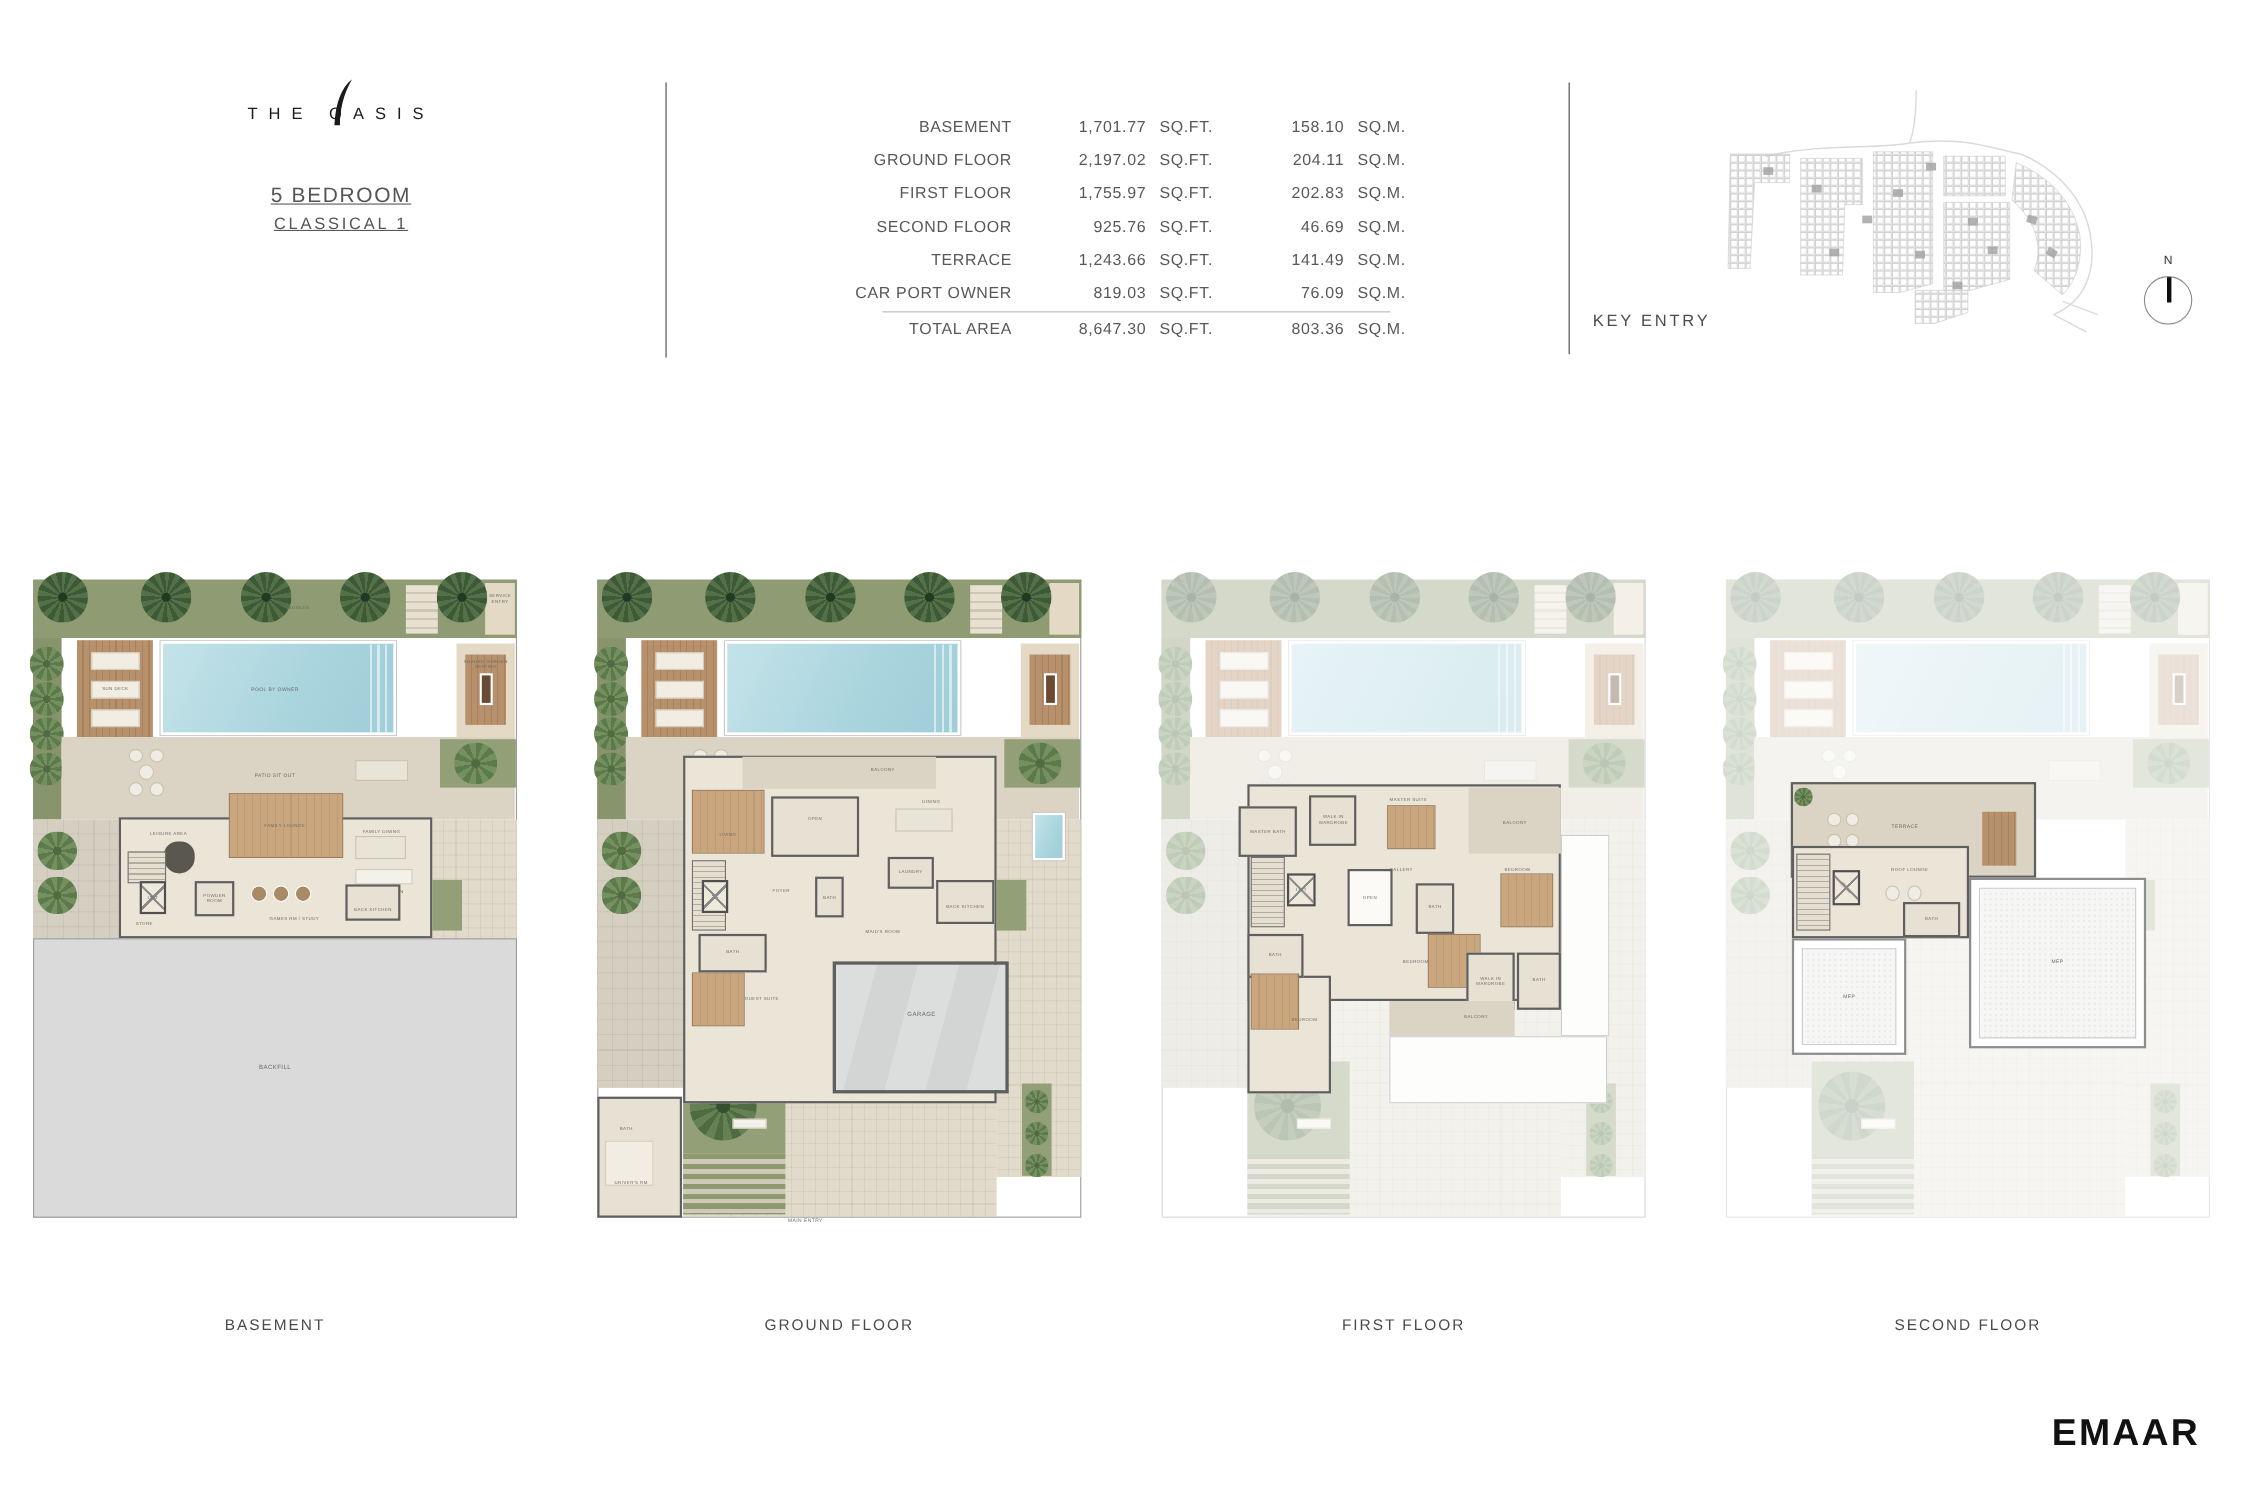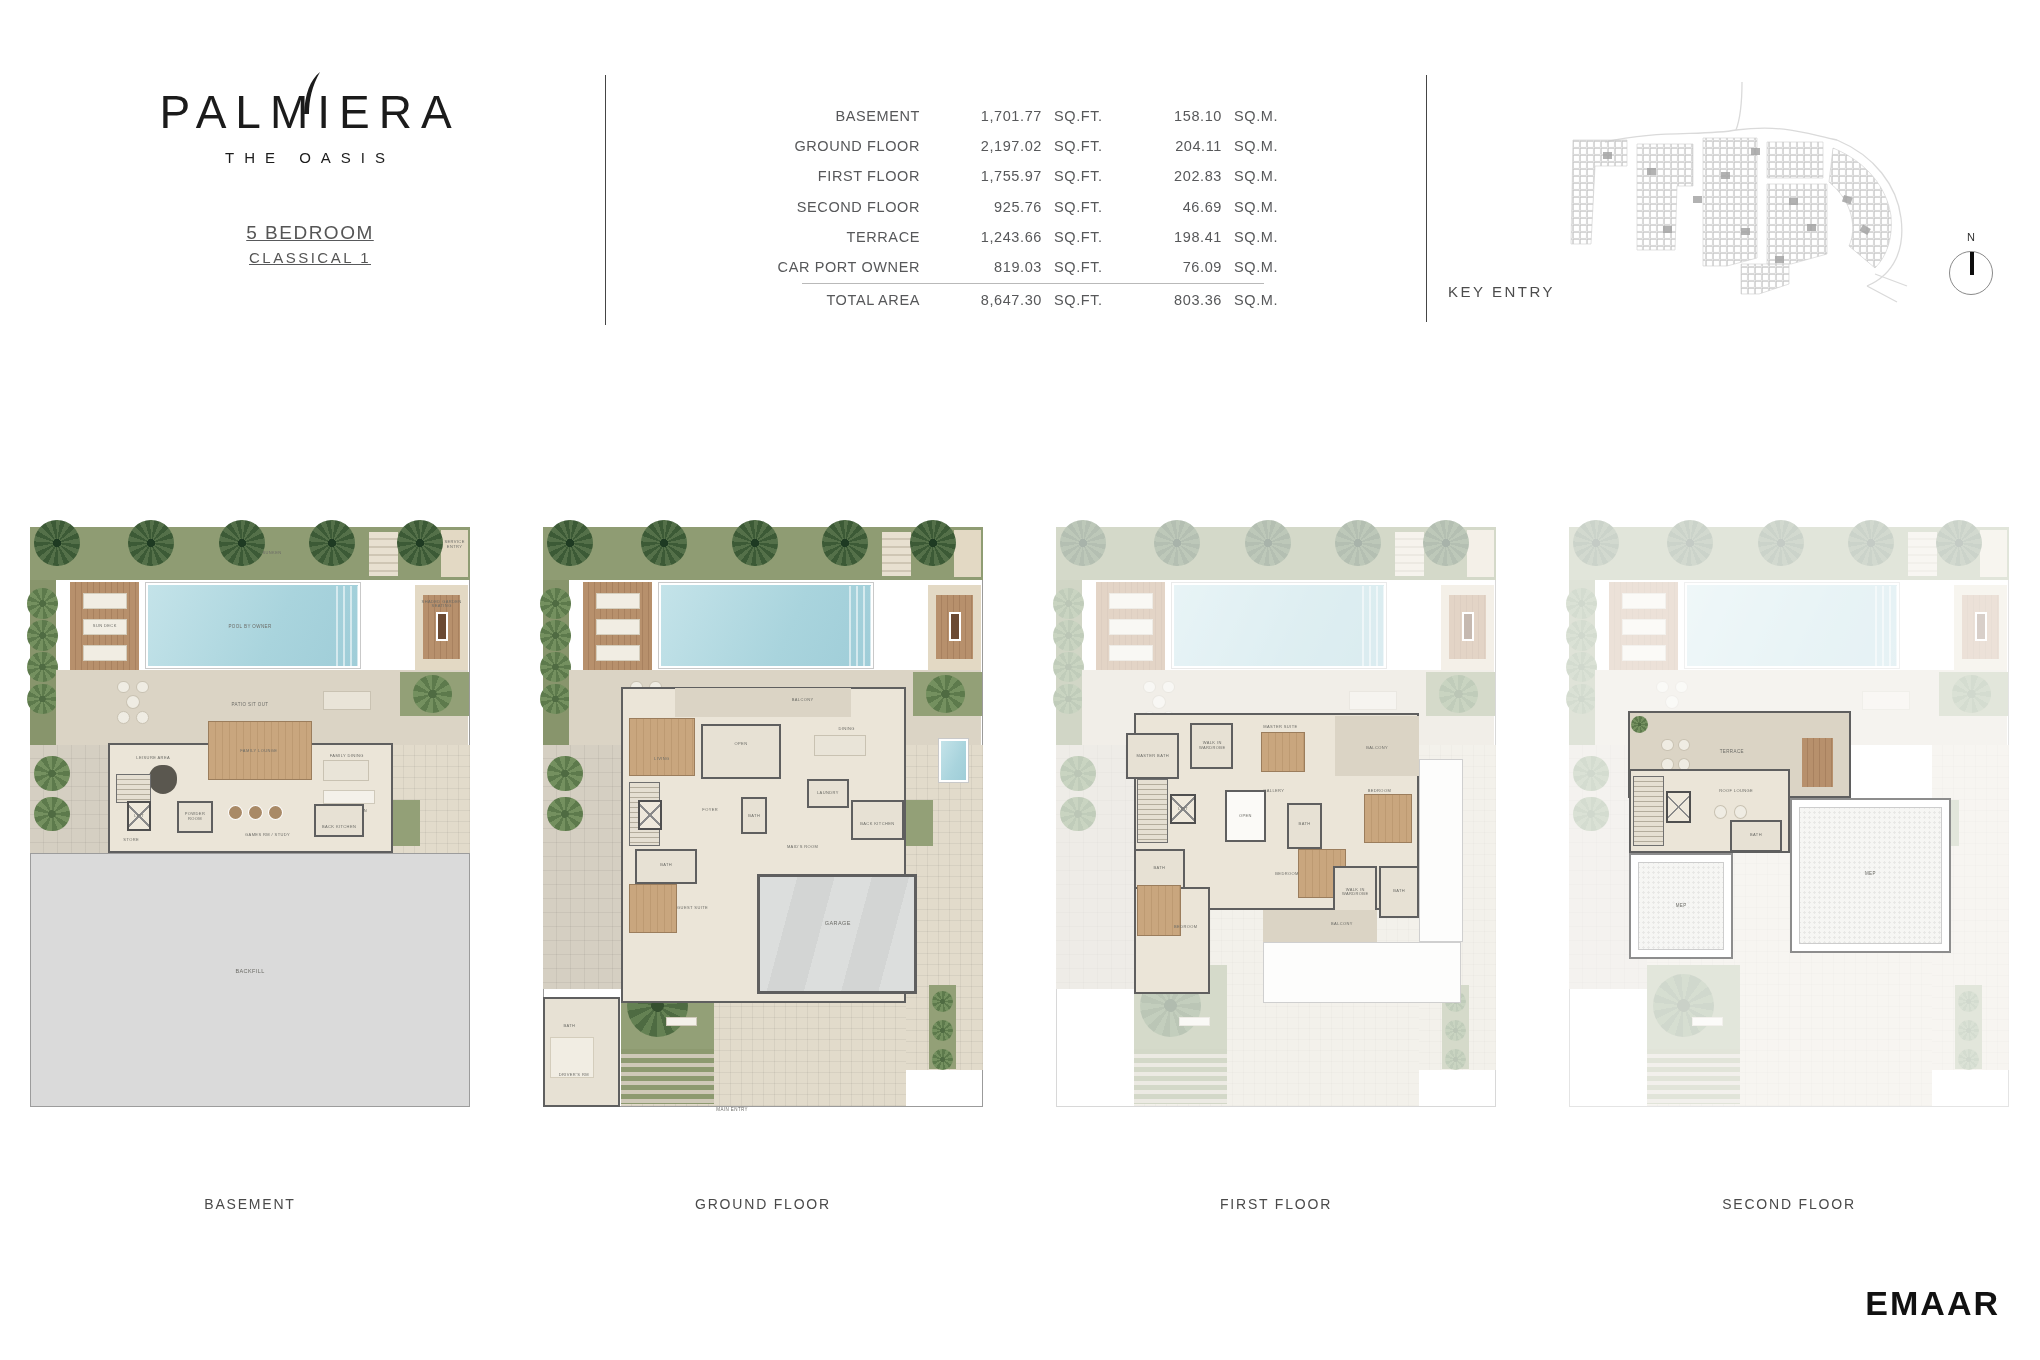--- a/index.html
+++ b/index.html
@@ -99,21 +99,20 @@
   
   .dev-logo { position:absolute; right:40px; top:1284px; font-size:34px; font-weight:700; letter-spacing:2px; color:#111; }
 </style>
 </head>
 <body>
 
 <div class="page">
 
   <div class="brand">
     <div class="logo-title">
-      <span>PALMIERA</span>
       <svg class="logo-leaf" viewBox="0 0 20 42">
         <path d="M3,42 C4,22 9,8 19,0 C11,14 8,28 8,42 Z" fill="#1b1b1b"></path>
       </svg>
     </div>
     <div class="logo-sub">THE OASIS</div>
     <div class="unit">
       <div class="unit-type">5 BEDROOM</div>
       <div class="unit-variant">CLASSICAL 1</div>
     </div>
   </div>
@@ -147,21 +146,21 @@
       <span class="t-label">SECOND FLOOR</span>
       <span class="t-sqft">925.76</span>
       <span class="t-unitft">SQ.FT.</span>
       <span class="t-sqm">46.69</span>
       <span class="t-unitm">SQ.M.</span>
     </div>
     <div class="trow">
       <span class="t-label">TERRACE</span>
       <span class="t-sqft">1,243.66</span>
       <span class="t-unitft">SQ.FT.</span>
-      <span class="t-sqm">198.41</span>
+      <span class="t-sqm">141.49</span>
       <span class="t-unitm">SQ.M.</span>
     </div>
     <div class="trow">
       <span class="t-label">CAR PORT OWNER</span>
       <span class="t-sqft">819.03</span>
       <span class="t-unitft">SQ.FT.</span>
       <span class="t-sqm">76.09</span>
       <span class="t-unitm">SQ.M.</span>
     </div>
     <div class="t-sep"></div>

